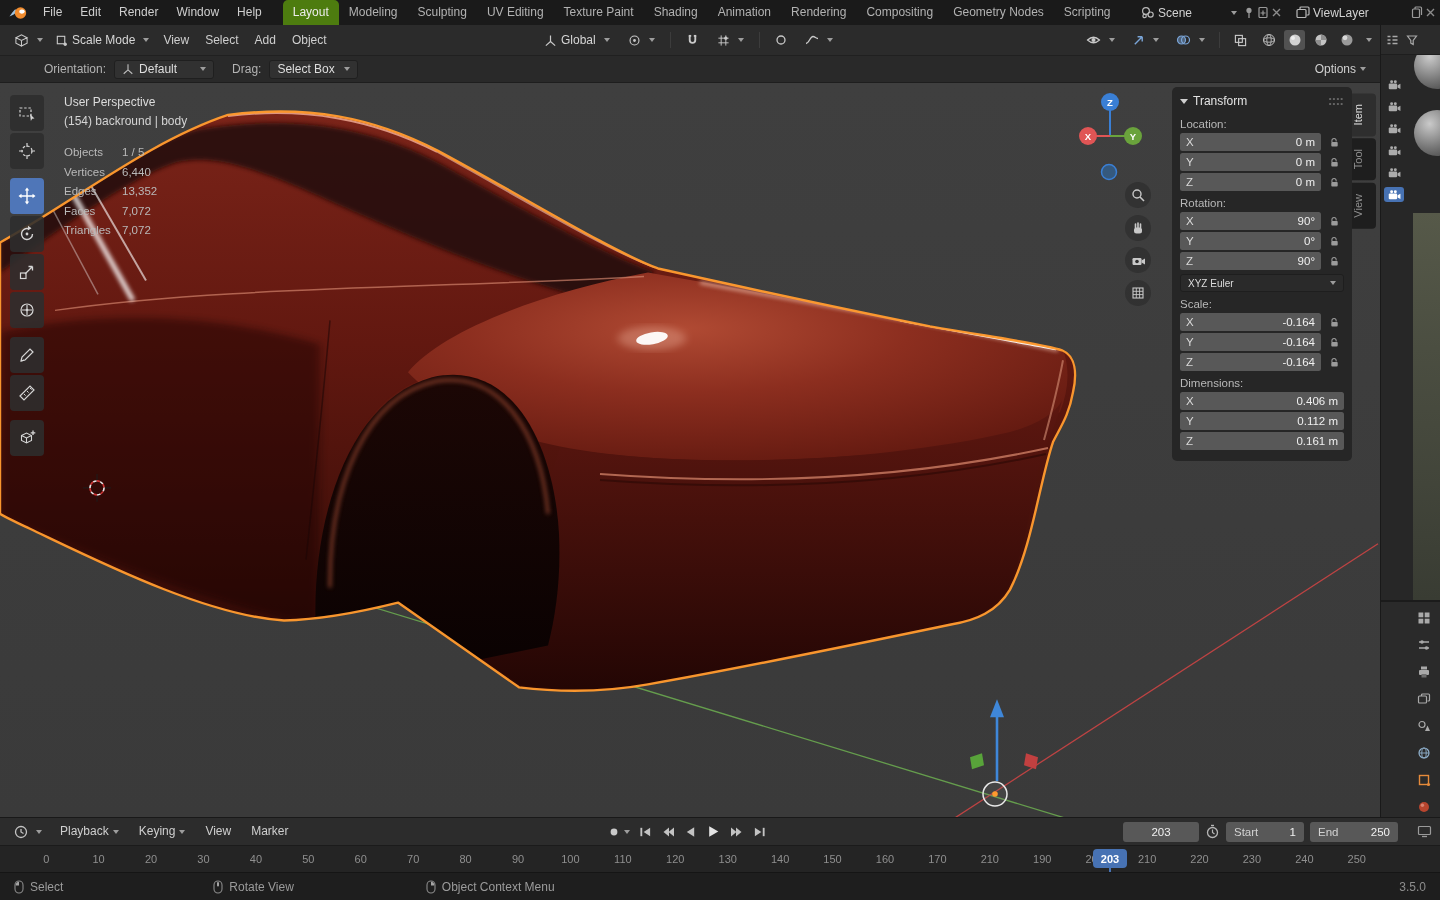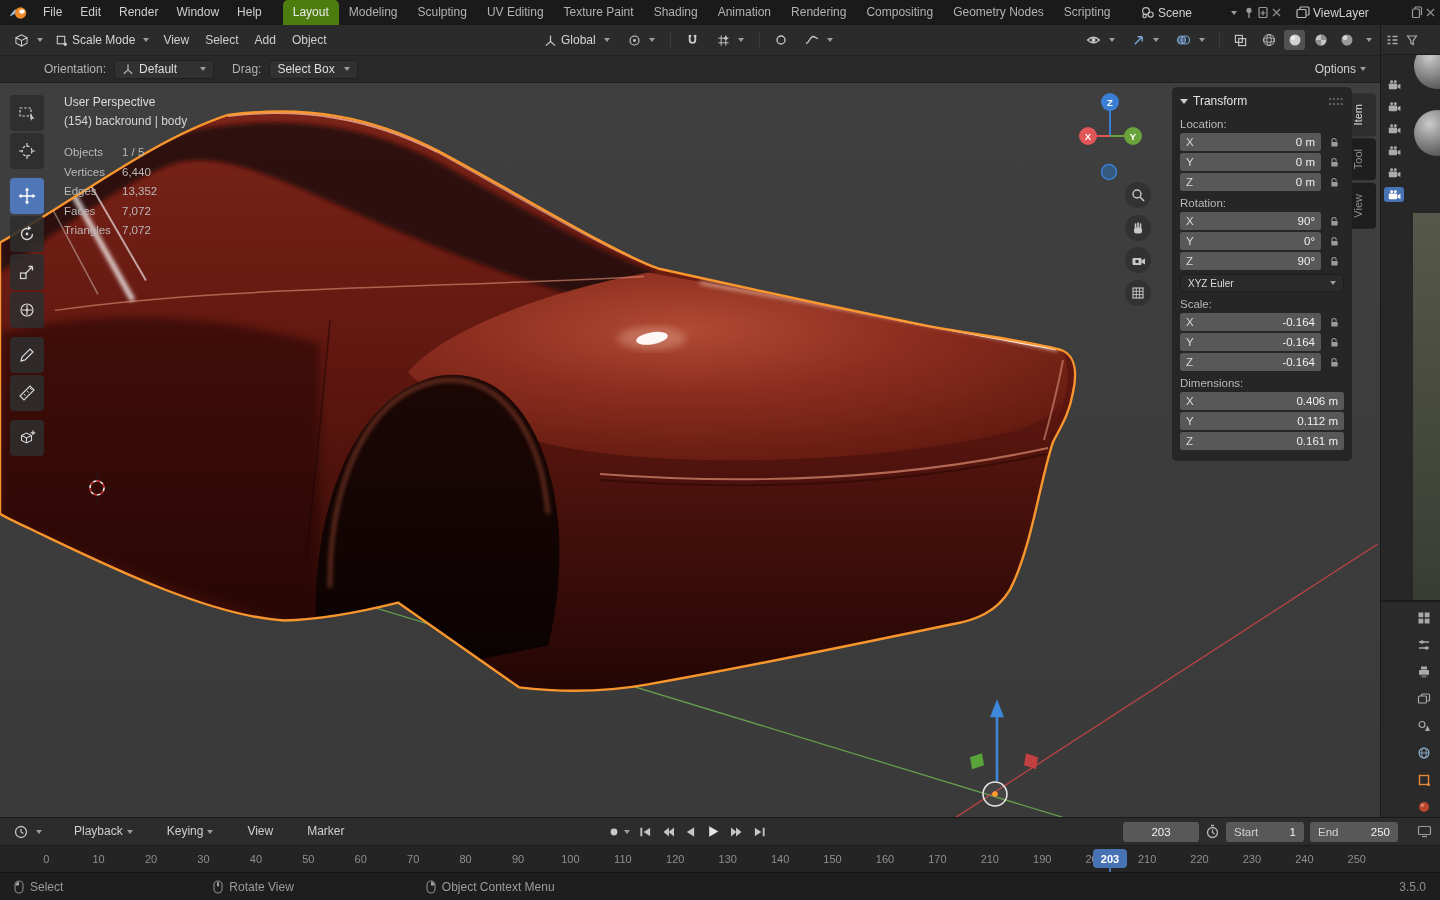--- a/index.html
+++ b/index.html
@@ -76,21 +76,21 @@
 .rs-outliner{position:relative;flex:0 0 545px;background:#272727;overflow:hidden}
 .rs-cams{position:absolute;left:3px;top:22px;display:flex;flex-direction:column;gap:7px}
 .rs-cam{width:20px;height:15px;display:flex;align-items:center;justify-content:center;border-radius:3px;color:#ababab}
 .rs-cam.on{background:#4772b3;color:#fff}
 .sphere{position:absolute;right:-20px;width:46px;height:46px;border-radius:50%;background:radial-gradient(circle at 34% 30%,#cacaca,#757575 55%,#3c3c3c 95%)}
 .texstrip{position:absolute;right:0;top:158px;bottom:0;width:27px;background:linear-gradient(180deg,#565949 0%,#4b4e41 35%,#42453a 70%,#393c33 100%)}
 .rs-props{flex:1;background:#2a2a2a;border-top:2px solid #1b1b1b;display:flex;flex-direction:column;align-items:flex-end;gap:13px;padding:9px 9px 0 0}
 .rs-props .pico{display:flex;color:#a9a9a9}
 
 .tlhead{flex:0 0 27px;background:#2c2c2c;border-top:1px solid #191919;display:flex;align-items:center;position:relative}
-.tl-left{display:flex;align-items:center;gap:18px;padding-left:8px}
+.tl-left{display:flex;align-items:center;gap:4px;padding-left:8px}
 .tlmenu{padding:0 8px;line-height:27px;color:#cfcfcf;display:flex;align-items:center}
 .tl-center{position:absolute;left:608px;display:flex;align-items:center;gap:9px}
 .tbtn{display:flex;align-items:center;color:#c3c3c3}
 .tl-right{position:absolute;right:42px;display:flex;align-items:center;gap:6px}
 .tfield{background:#585858;border-radius:3px;height:20px;display:flex;align-items:center;padding:0 8px;font-size:11.5px;color:#f0f0f0}
 .tfield .tl-lab{color:#d2d2d2;margin-right:14px}
 .tfield .tl-val{margin-left:auto}
 .ruler{flex:0 0 27px;background:#242424;border-top:1px solid #1b1b1b;position:relative}
 .ruler-ticks{position:absolute;left:20px;top:0;width:1363px;height:100%;display:flex}
 .tick{flex:1;text-align:center;line-height:26px;color:#8f8f8f;font-size:11px}

